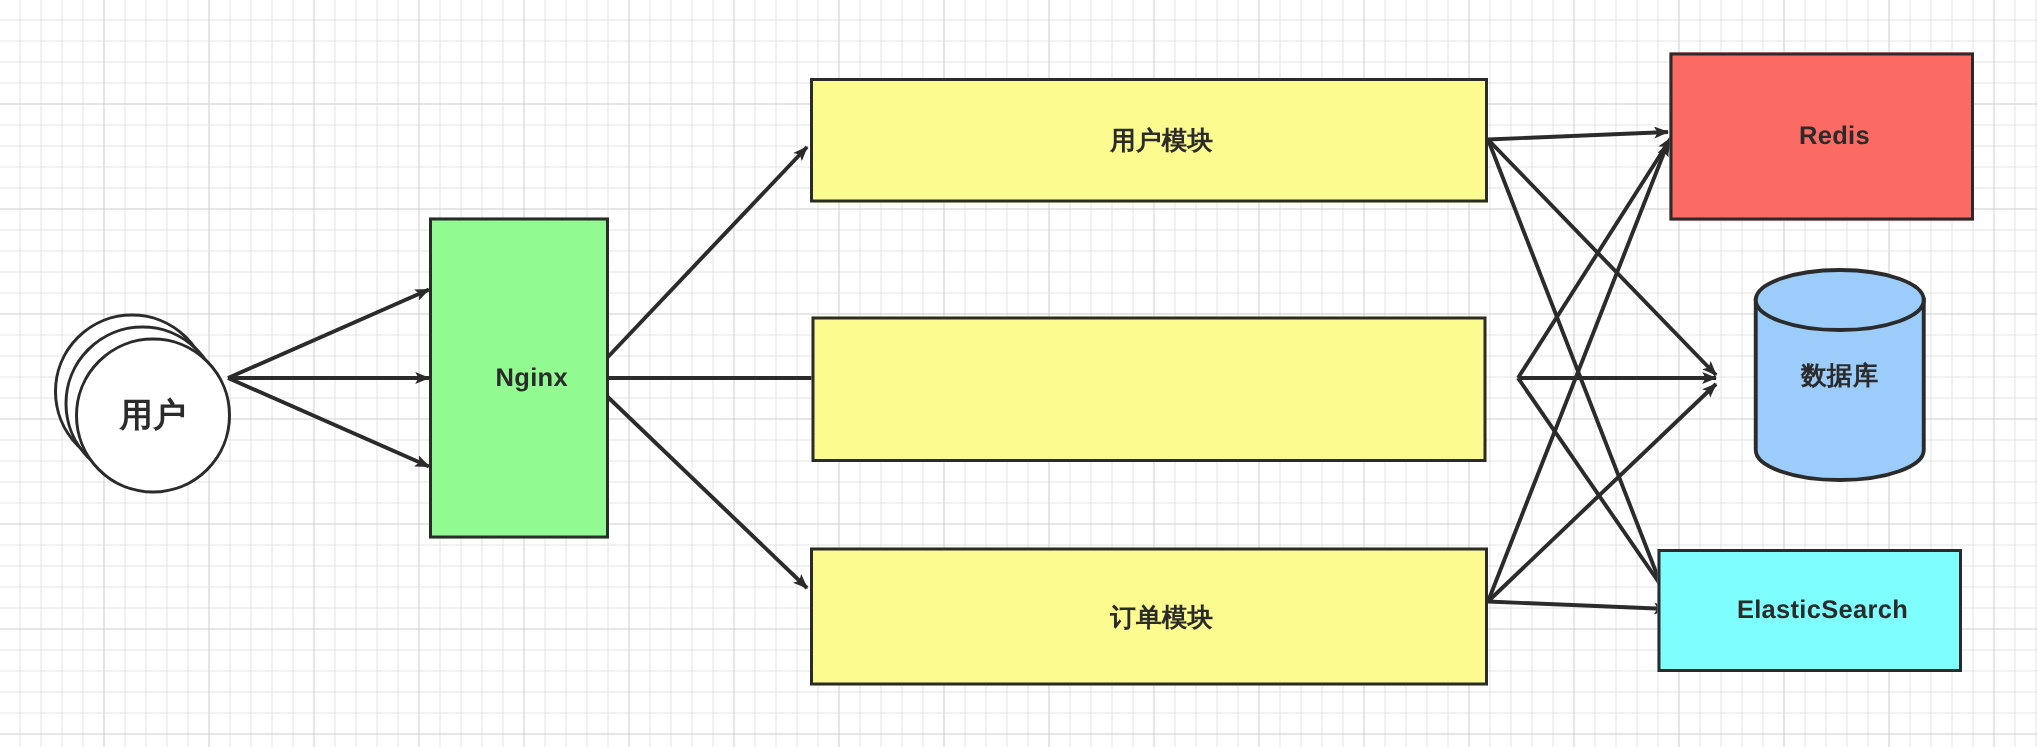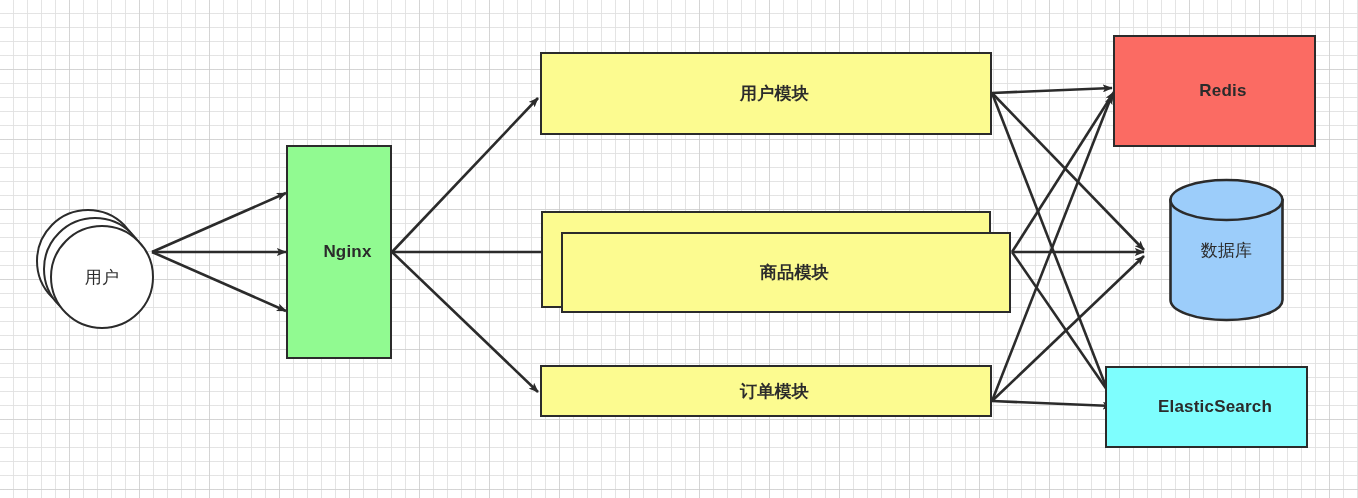--- a/index.html
+++ b/index.html
@@ -71,29 +71,29 @@
   #user-node .c3 { left: 14px; top: 16px; }
   #user-node .ulabel {
     position: absolute;
     left: 14px;
     top: 16px;
     width: 104px;
     height: 104px;
     display: flex;
     align-items: center;
     justify-content: center;
-    font-weight: normal;
-    font-size: 17px;
+    font-weight: bold;
+    font-size: 22px;
     color: #2b2b2b;
   }
   
   #nginx-node {
     left: 286px;
     top: 145px;
-    width: 106px;
+    width: 120px;
     height: 214px;
     background: #91FA91;
   }
   
   #user-module {
     left: 540px;
     top: 52px;
     width: 452px;
     height: 83px;
     background: #FCFB90;
@@ -109,21 +109,21 @@
     left: 561px;
     top: 232px;
     width: 450px;
     height: 81px;
     background: #FCFB90;
   }
   #order-module {
     left: 540px;
     top: 365px;
     width: 452px;
-    height: 52px;
+    height: 92px;
     background: #FCFB90;
   }
   
   #redis-node {
     left: 1113px;
     top: 35px;
     width: 203px;
     height: 112px;
     background: #FB6B63;
   }
@@ -148,21 +148,21 @@
   }
   #db-node .dblabel {
     position: absolute;
     left: 0;
     top: 0;
     width: 117px;
     height: 144px;
     display: flex;
     align-items: center;
     justify-content: center;
-    font-weight: normal;
+    font-weight: bold;
     font-size: 17px;
     color: #2b2b2b;
   }
 </style>
 </head>
 <body>
 
 <div id="canvas">
 
   <svg id="edges" width="1358" height="498" viewBox="0 0 1358 498">
@@ -205,23 +205,20 @@
 
   <div class="node boxnode" id="nginx-node">
     <span>Nginx</span>
   </div>
 
   <div class="node boxnode" id="user-module">
     <span>用户模块</span>
   </div>
 
   <div class="node boxnode" id="product-module-back"></div>
-  <div class="node boxnode" id="product-module-front">
-    <span>商品模块</span>
-  </div>
 
   <div class="node boxnode" id="order-module">
     <span>订单模块</span>
   </div>
 
   <div class="node boxnode" id="redis-node">
     <span>Redis</span>
   </div>
 
   <div class="node" id="db-node">

